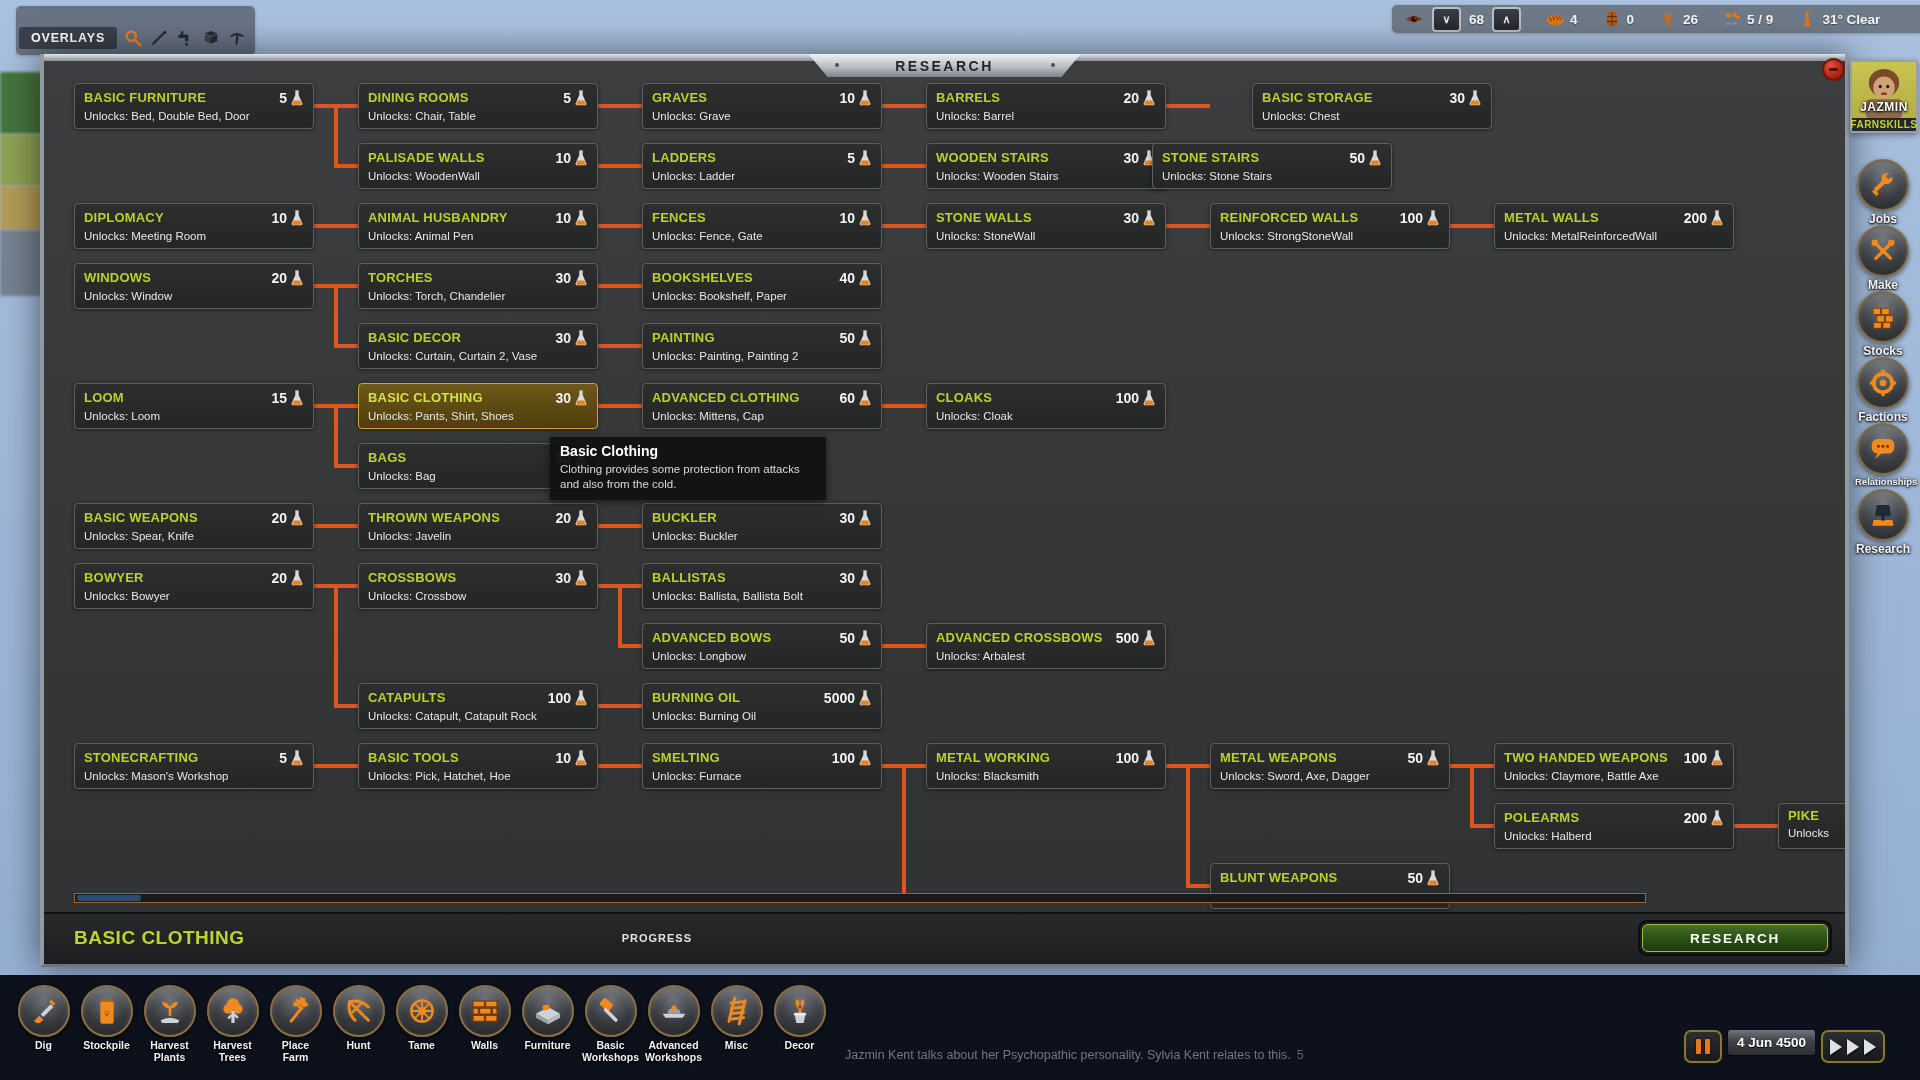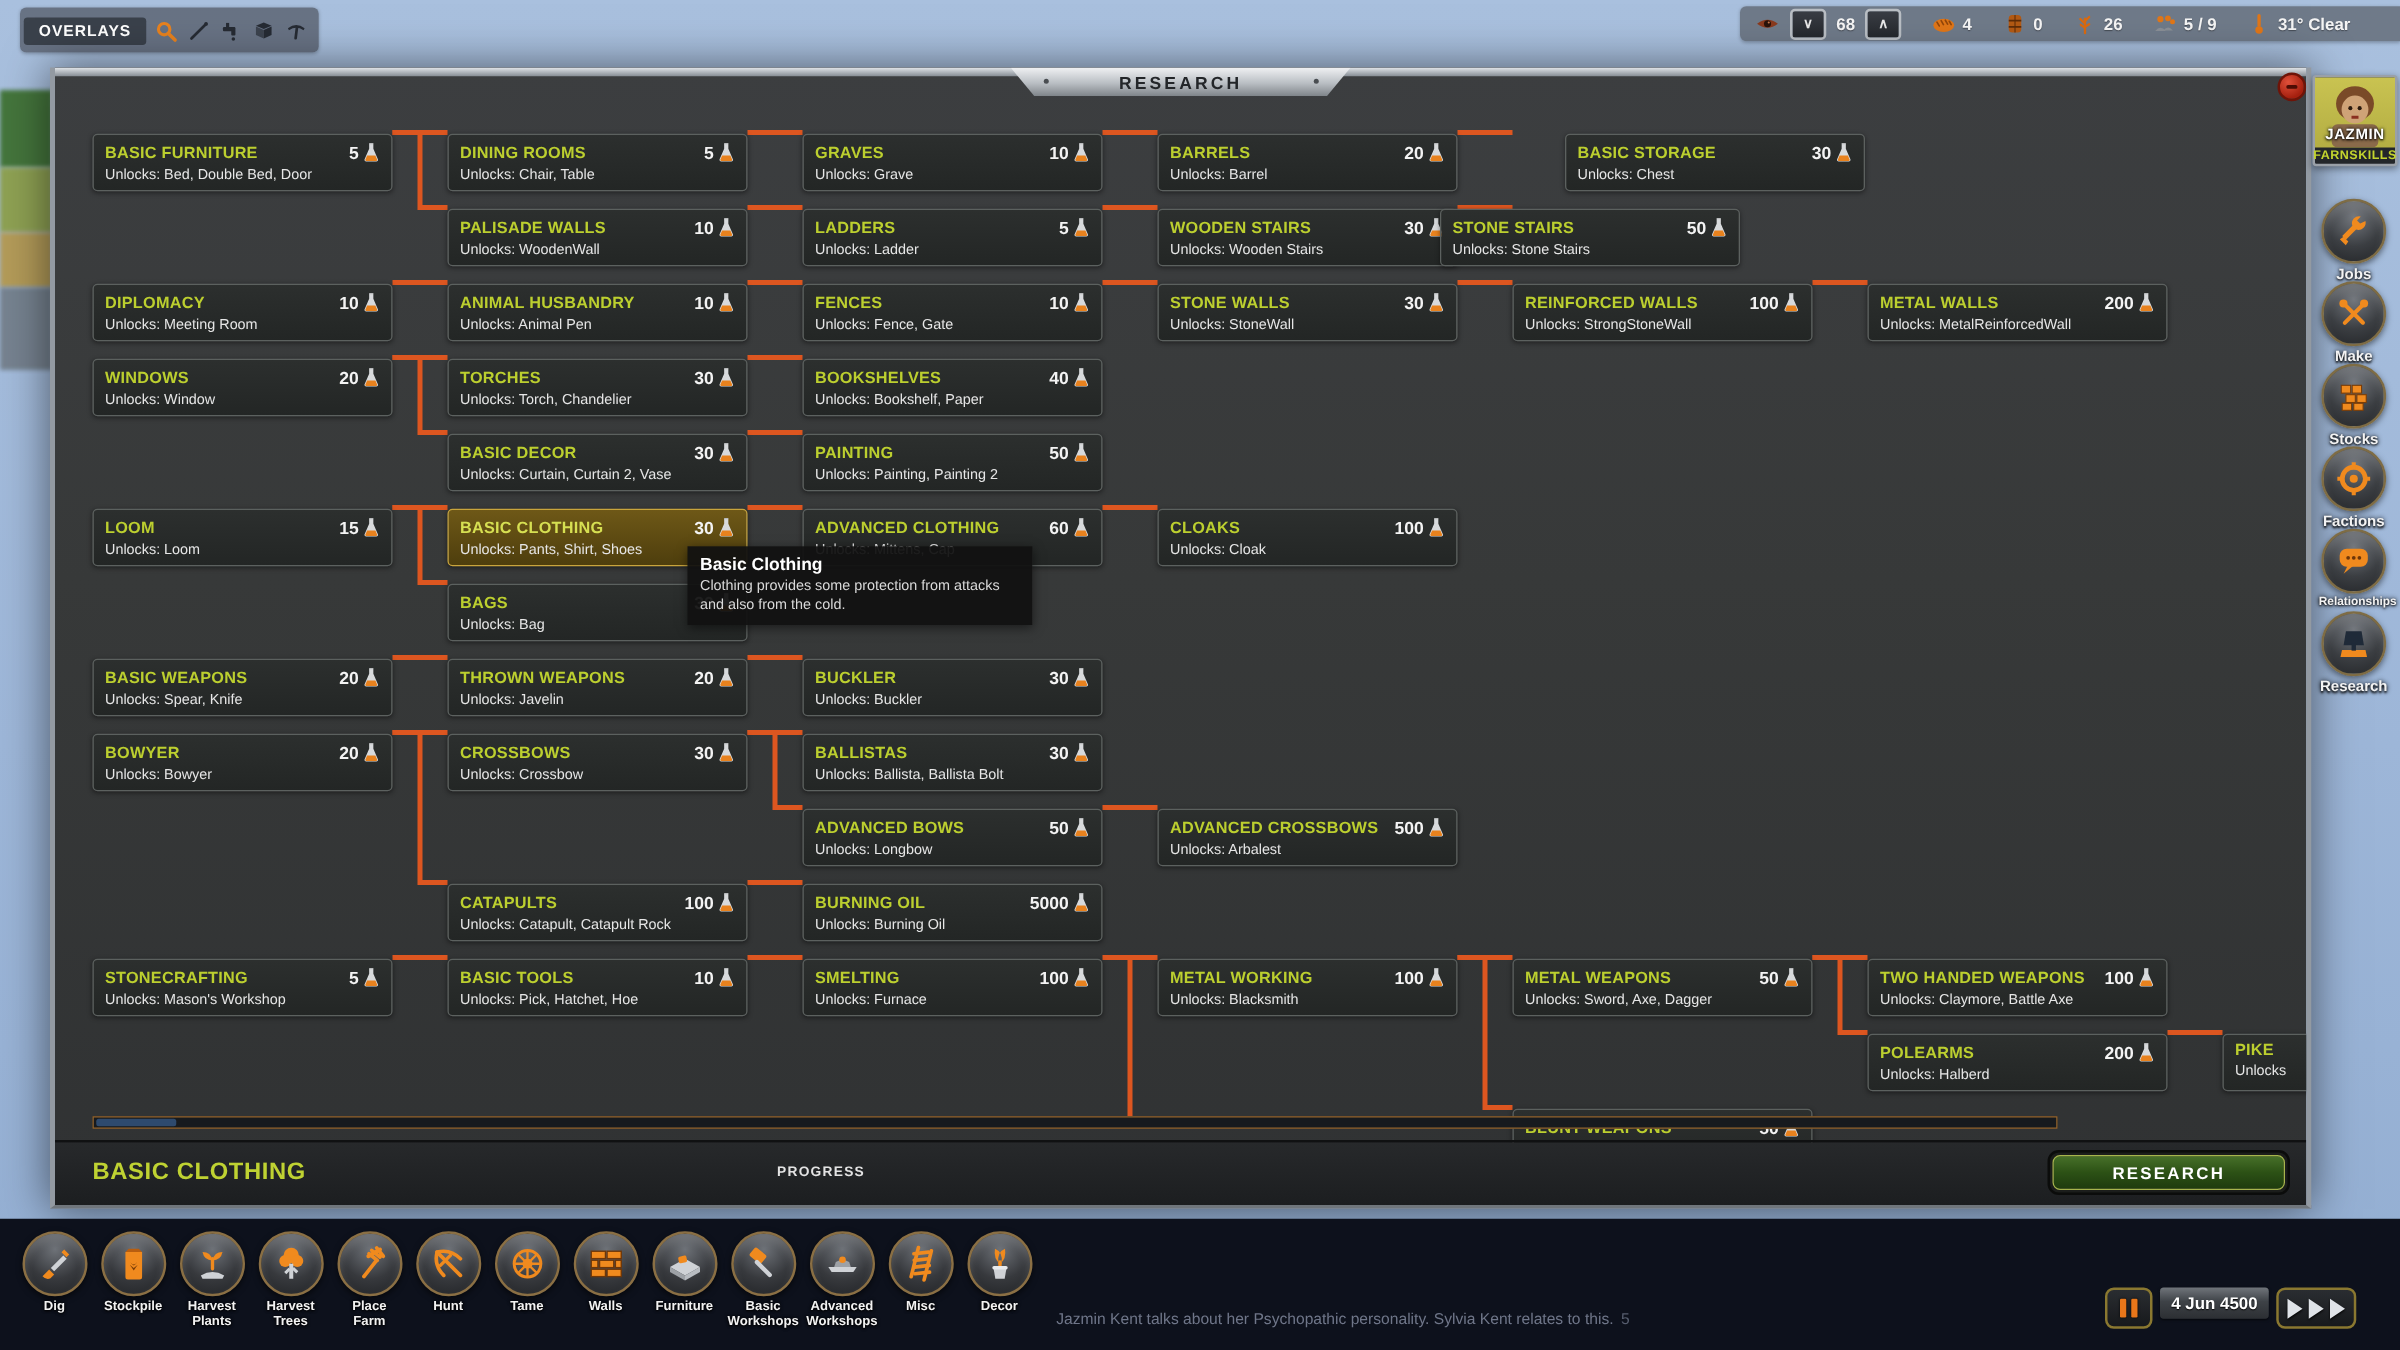--- a/index.html
+++ b/index.html
@@ -6,21 +6,21 @@
   body{
     width:1920px;height:1080px;overflow:hidden;position:relative;
     font-family:"Liberation Sans",sans-serif;
     background:linear-gradient(180deg,#a9c0de 0%,#9db6d8 55%,#93aed2 100%);
     -webkit-font-smoothing:antialiased;
   }
   
   .terrain{position:absolute;filter:blur(1.5px);opacity:.95;}
   
   #overlays-bar{position:absolute;left:16px;top:6px;height:28px;display:flex;align-items:center;
-    background:rgba(94,104,120,.88);border-radius:5px;padding:5px 6px 3px 3px;gap:4px;box-shadow:0 1px 3px rgba(0,0,0,.25);}
+    background:rgba(94,104,120,.88);border-radius:5px;padding:18px 6px 3px 3px;gap:4px;box-shadow:0 1px 3px rgba(0,0,0,.25);}
   #overlays-chip{background:#3a414b;color:#fff;font-weight:700;font-size:12.5px;letter-spacing:.8px;
     padding:4px 12px;border-radius:3px;}
   .tool-ico{width:24px;height:24px;display:flex;align-items:center;justify-content:center;border-radius:3px;}
   .tool-ico svg{width:20px;height:20px;}
   
   #status-bar{position:absolute;left:1392px;right:0;top:5px;height:28px;display:flex;align-items:center;
     background:rgba(104,114,128,.9);border-radius:5px 0 0 5px;padding:0 8px 0 12px;box-shadow:0 1px 3px rgba(0,0,0,.25);}
   #status-bar .val{color:#f5f5f5;font-weight:700;font-size:13.5px;text-shadow:0 1px 1px rgba(0,0,0,.4);}
   .stat-ico{width:20px;height:20px;display:inline-block;}
   .stat-ico svg{width:100%;height:100%;}
@@ -41,21 +41,21 @@
     display:flex;align-items:center;justify-content:center;}
   #panel-header-plate .rivet{width:4px;height:4px;border-radius:50%;background:#4a4e52;position:absolute;top:9px;}
   #panel-title{font-weight:700;font-size:14px;letter-spacing:2.5px;color:#232629;}
   #close-btn{position:absolute;left:1778px;top:4px;width:23px;height:23px;border-radius:50%;z-index:9;
     background:radial-gradient(circle at 35% 30%,#e0503a,#a5200f 70%);border:2px solid #6e1408;box-sizing:border-box;
     display:flex;align-items:center;justify-content:center;}
   #close-btn .slot{width:9px;height:3px;background:#4e0c04;border-radius:2px;}
   #tree-connectors{position:absolute;left:0;top:0;z-index:1;}
   .node{position:absolute;width:240px;height:46px;box-sizing:border-box;z-index:2;
     background:linear-gradient(180deg,#2c2f2e,#232625);border:1px solid #5c615f;border-radius:4px;
-    padding:5px 9px 0 9px;box-shadow:0 1px 4px rgba(0,0,0,.45);margin-top:24px;}
+    padding:5px 9px 0 9px;box-shadow:0 1px 4px rgba(0,0,0,.45);}
   .node .t-row{display:flex;justify-content:space-between;align-items:center;}
   .node .title{font-weight:700;font-size:13px;line-height:1.15;color:#bccf2f;letter-spacing:.2px;white-space:nowrap;}
   .node .cost{font-weight:700;font-size:14px;color:#f3f3f3;display:flex;align-items:center;white-space:nowrap;}
   .node .flask{width:14px;height:18px;margin-left:3px;display:inline-block;}
   .node .flask svg{width:100%;height:100%;}
   .node .unlocks{font-size:11.5px;color:#e6e6e6;margin-top:3px;white-space:nowrap;overflow:hidden;}
   .node.sel{background:linear-gradient(180deg,#6e5817,#4e3e0d);border-color:#c9a53c;}
   .node.sel .title{color:#d6df52;}
   #tree-tooltip{position:absolute;left:506px;top:383px;width:256px;z-index:6;
     background:rgba(17,17,17,.94);padding:6px 10px 8px;box-shadow:0 2px 8px rgba(0,0,0,.5);}

